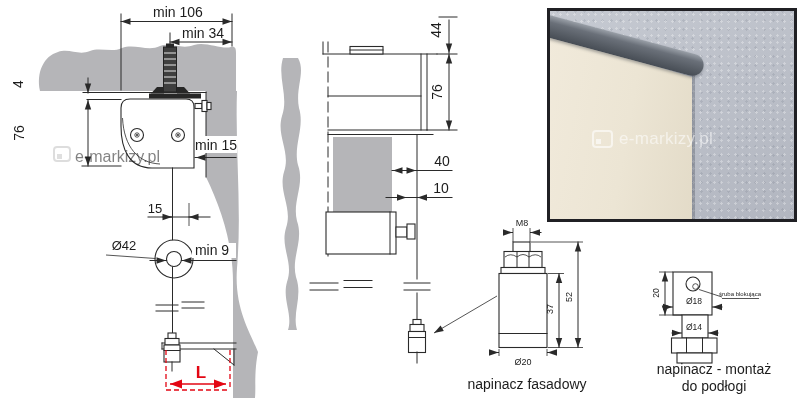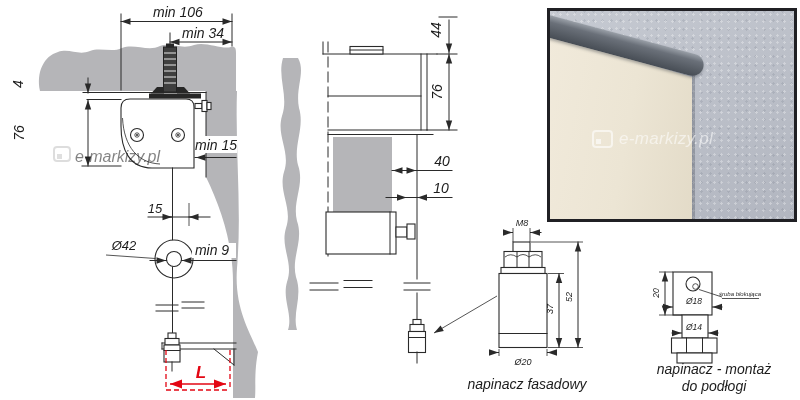--- a/index.html
+++ b/index.html
@@ -1,17 +1,17 @@
 <!DOCTYPE html>
 <html><head>
 <meta charset="utf-8">
 <style>
   html,body{margin:0;padding:0;background:#fff;}
   #stage{position:relative;width:800px;height:400px;background:#fff;overflow:hidden;
-         font-family:"Liberation Sans",sans-serif;font-style:italic;}
+         font-family:"Liberation Sans",sans-serif;}
   svg text{font-family:"Liberation Sans",sans-serif;fill:#1c1c1c;}
   .t14{font-size:14px;} .t13{font-size:13px;} .t9{font-size:9px;} .t8{font-size:8.5px;} .t6{font-size:6px;}
   .lred{font-size:17px;font-weight:bold;fill:#e30613;}
   .d{stroke:#2a2a2a;stroke-width:1;fill:none;stroke-linecap:square;}
   .dt{stroke:#2a2a2a;stroke-width:.8;fill:none;}
   .wh{fill:#fff;stroke:#2a2a2a;stroke-width:1.1;}
   .gray{fill:#b5b5b8;stroke:none;}
   .dk{fill:#262626;stroke:none;}
   .rod{fill:#3f3f3f;stroke:#222;}
   .rung{stroke:#e9e9e9;stroke-width:1;}

